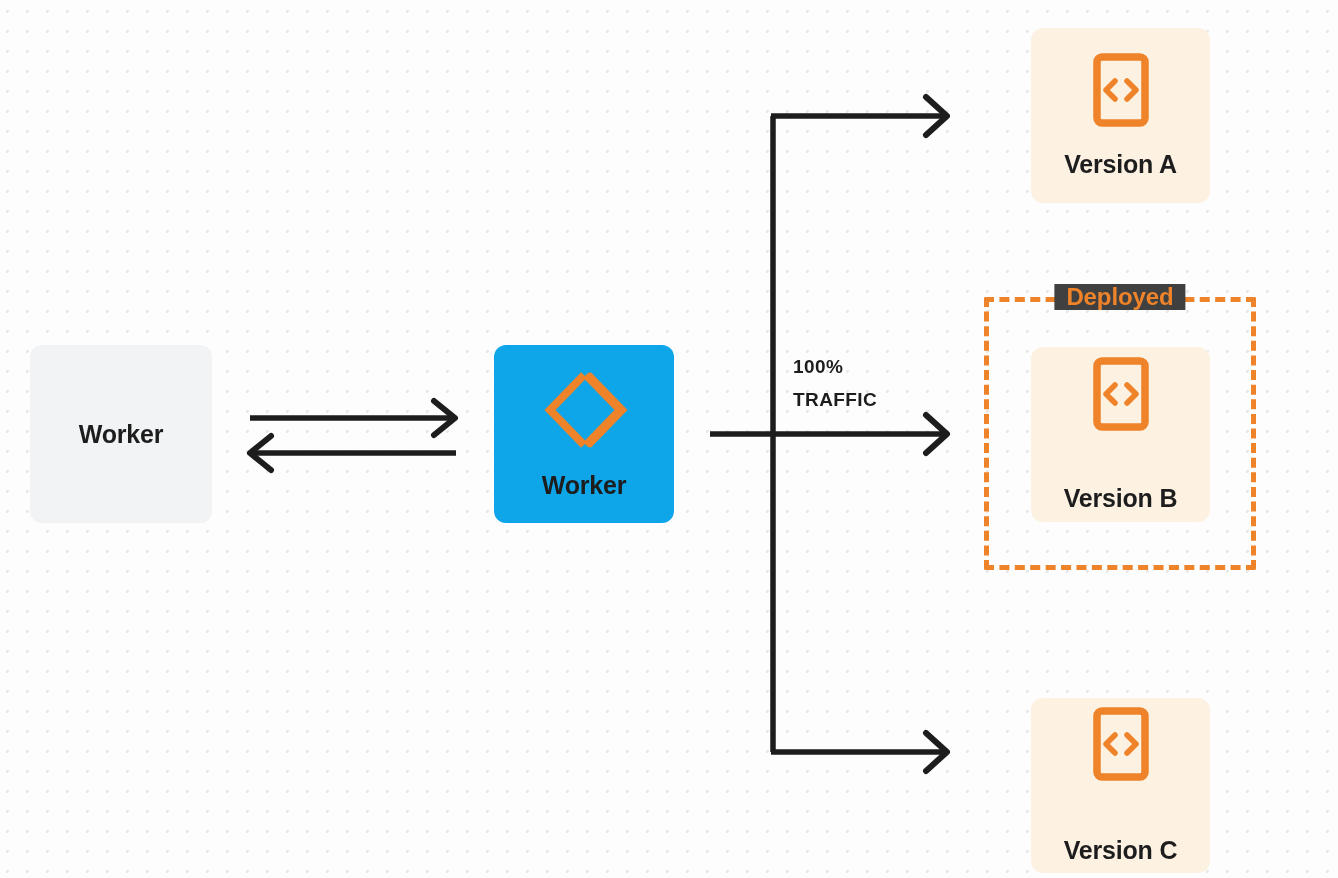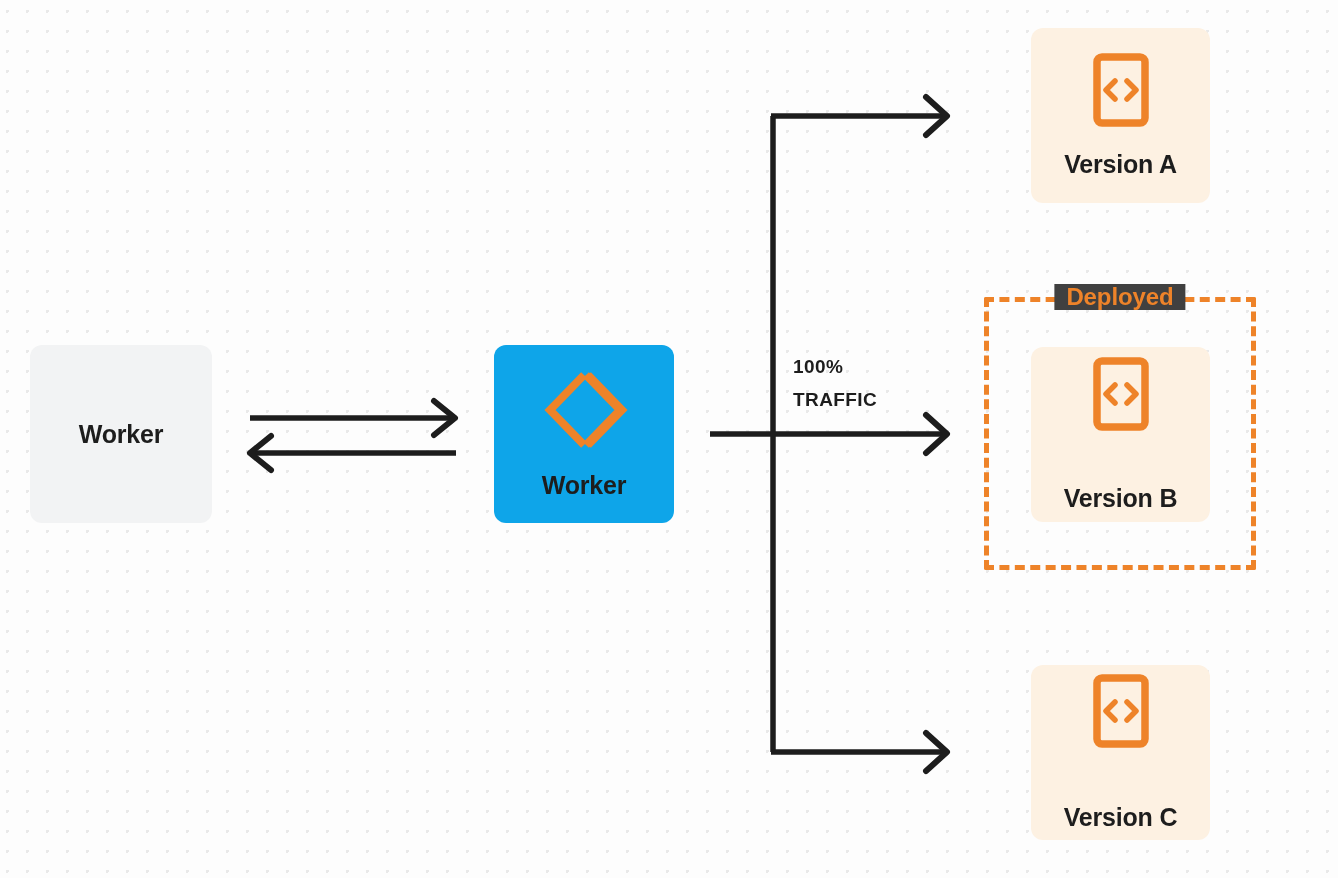--- a/index.html
+++ b/index.html
@@ -74,21 +74,21 @@
 
   
   .version-node {
     width: 179px;
     height: 175px;
     background: #fdf1e2;
     left: 1031px;
   }
   #version-a-node { top: 28px; }
   #version-b-node { top: 347px; gap: 30px; }
-  #version-c-node { top: 665px; gap: 32px; }
+  #version-c-node { top: 698px; gap: 32px; }
   .version-node .node-label { margin-top: 18px; }
 
   .icon-code { display: block; }
   .icon-worker { display: block; }
 
   
   #deployed-group {
     position: absolute;
     left: 984px;
     top: 297px;

